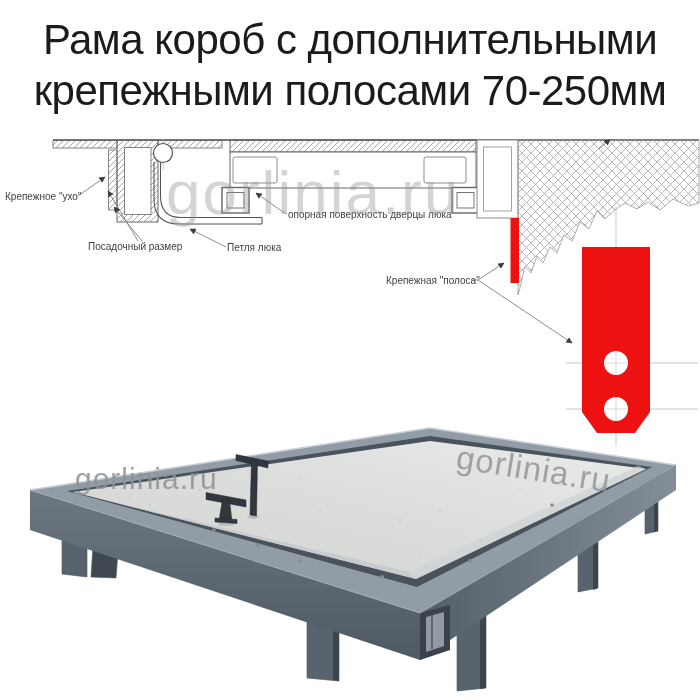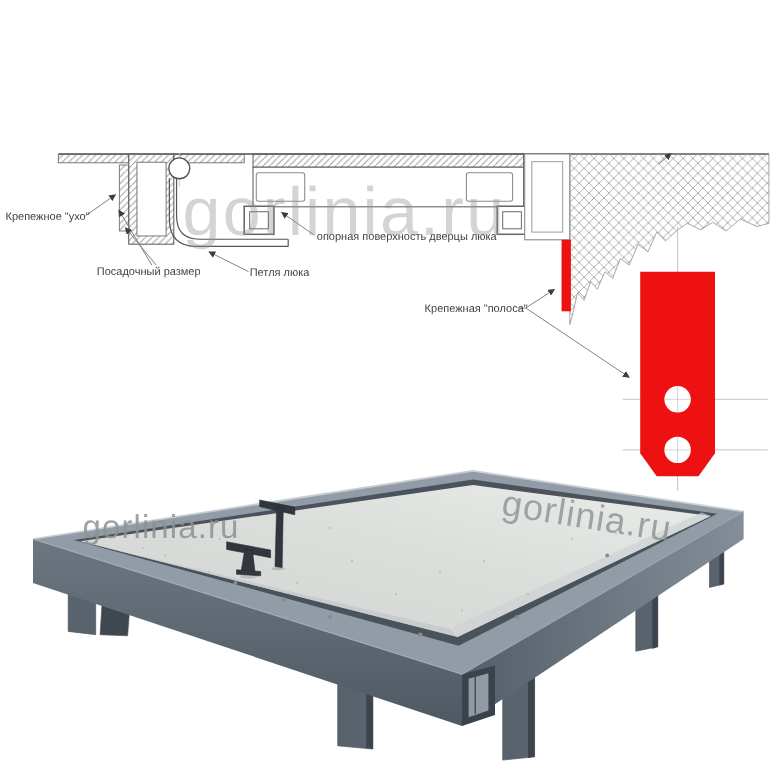--- a/index.html
+++ b/index.html
@@ -9,20 +9,24 @@
          font-size:42px;line-height:51px;font-weight:500;color:#1b1b1b;letter-spacing:-0.5px;}
   svg{position:absolute;left:0;top:118px;width:700px;height:582px;display:block;}
   text.lbl{font-family:"Liberation Sans",sans-serif;font-size:10px;fill:#3f3f3f;}
   text.wm{font-family:"Liberation Sans",sans-serif;fill:#8e9293;}
 </style>
 </head>
 <body>
 
 <div class="canvas">
 
+  <div class="title">
+    <div>Рама короб с дополнительными</div>
+    <div>крепежными полосами 70-250мм</div>
+  </div>
 
   <svg viewBox="0 118 700 582">
     <defs>
       <pattern id="hatch" patternUnits="userSpaceOnUse" width="6" height="6">
         <path d="M-1,7 L7,-1" stroke="#9a9a9a" stroke-width="0.9" fill="none"></path>
       </pattern>
       <pattern id="cross" patternUnits="userSpaceOnUse" width="9" height="9">
         <path d="M-1,10 L10,-1 M-1,-1 L10,10" stroke="#a6a6a6" stroke-width="0.8" fill="none"></path>
       </pattern>
       <marker id="arr" viewBox="0 0 10 10" refX="9" refY="5" markerWidth="7" markerHeight="7" orient="auto-start-reverse">

